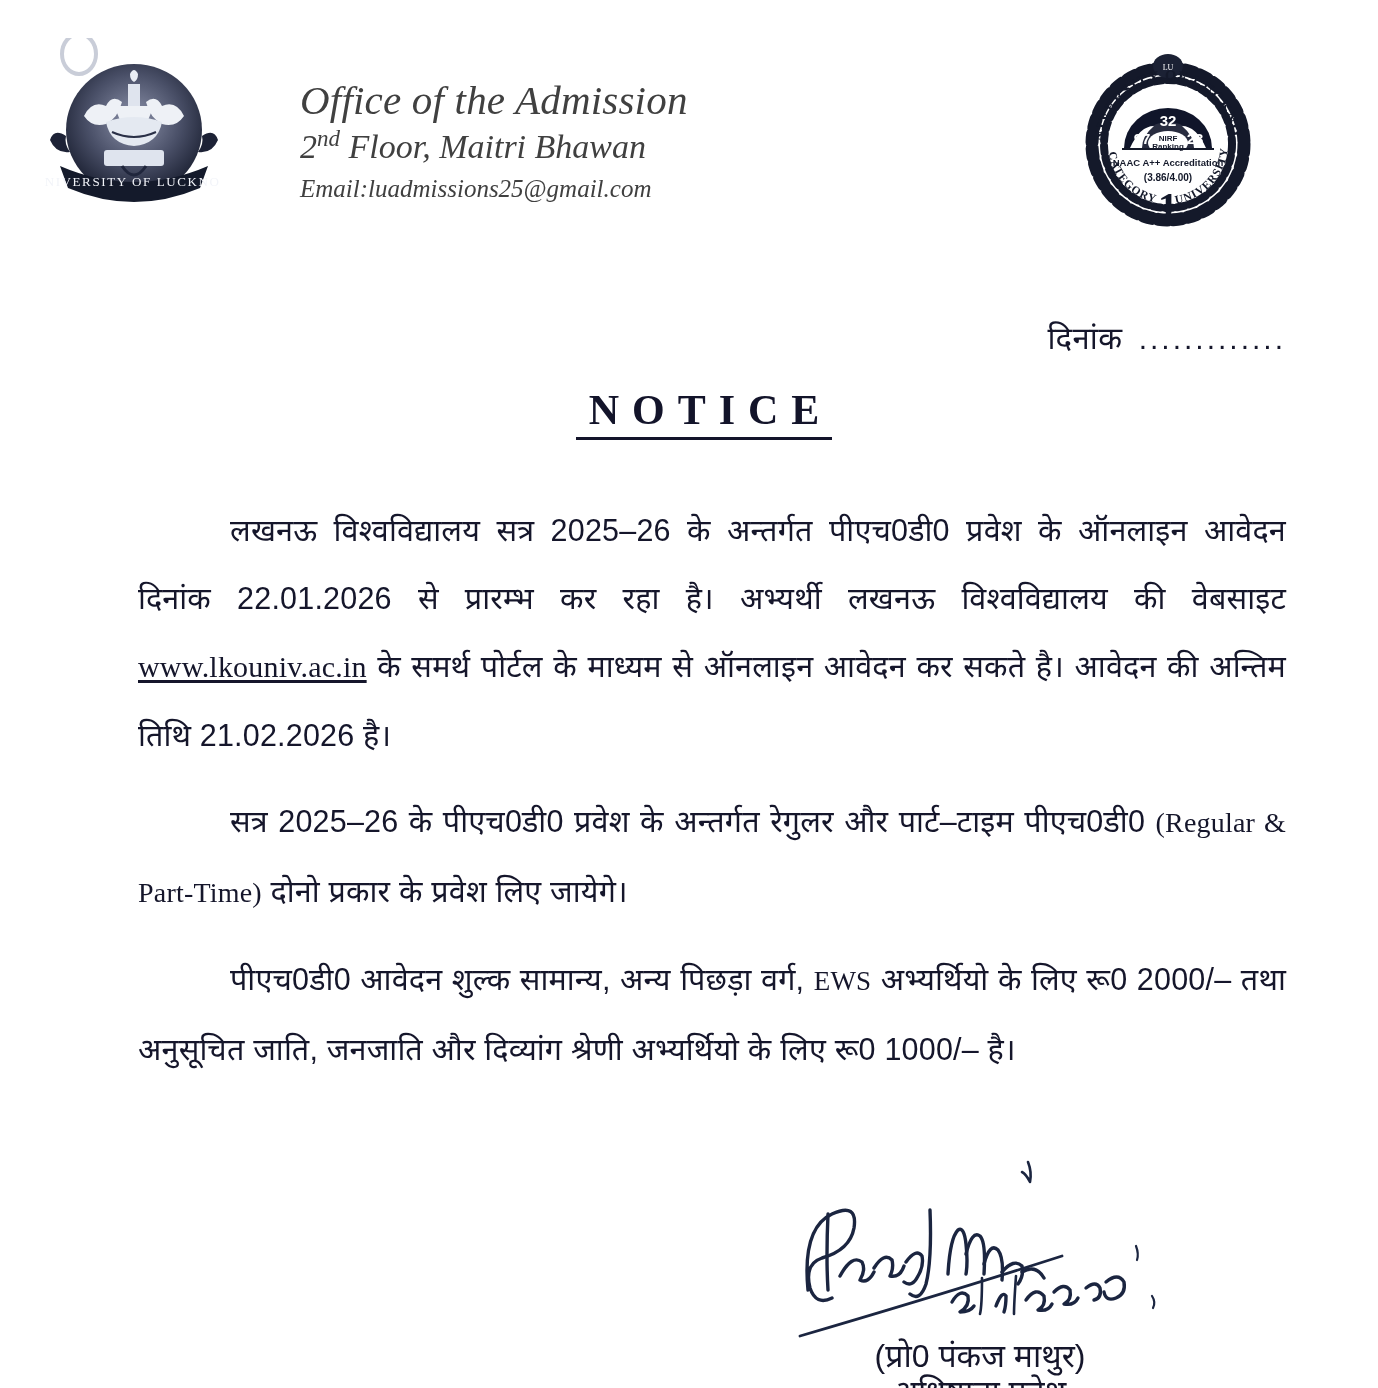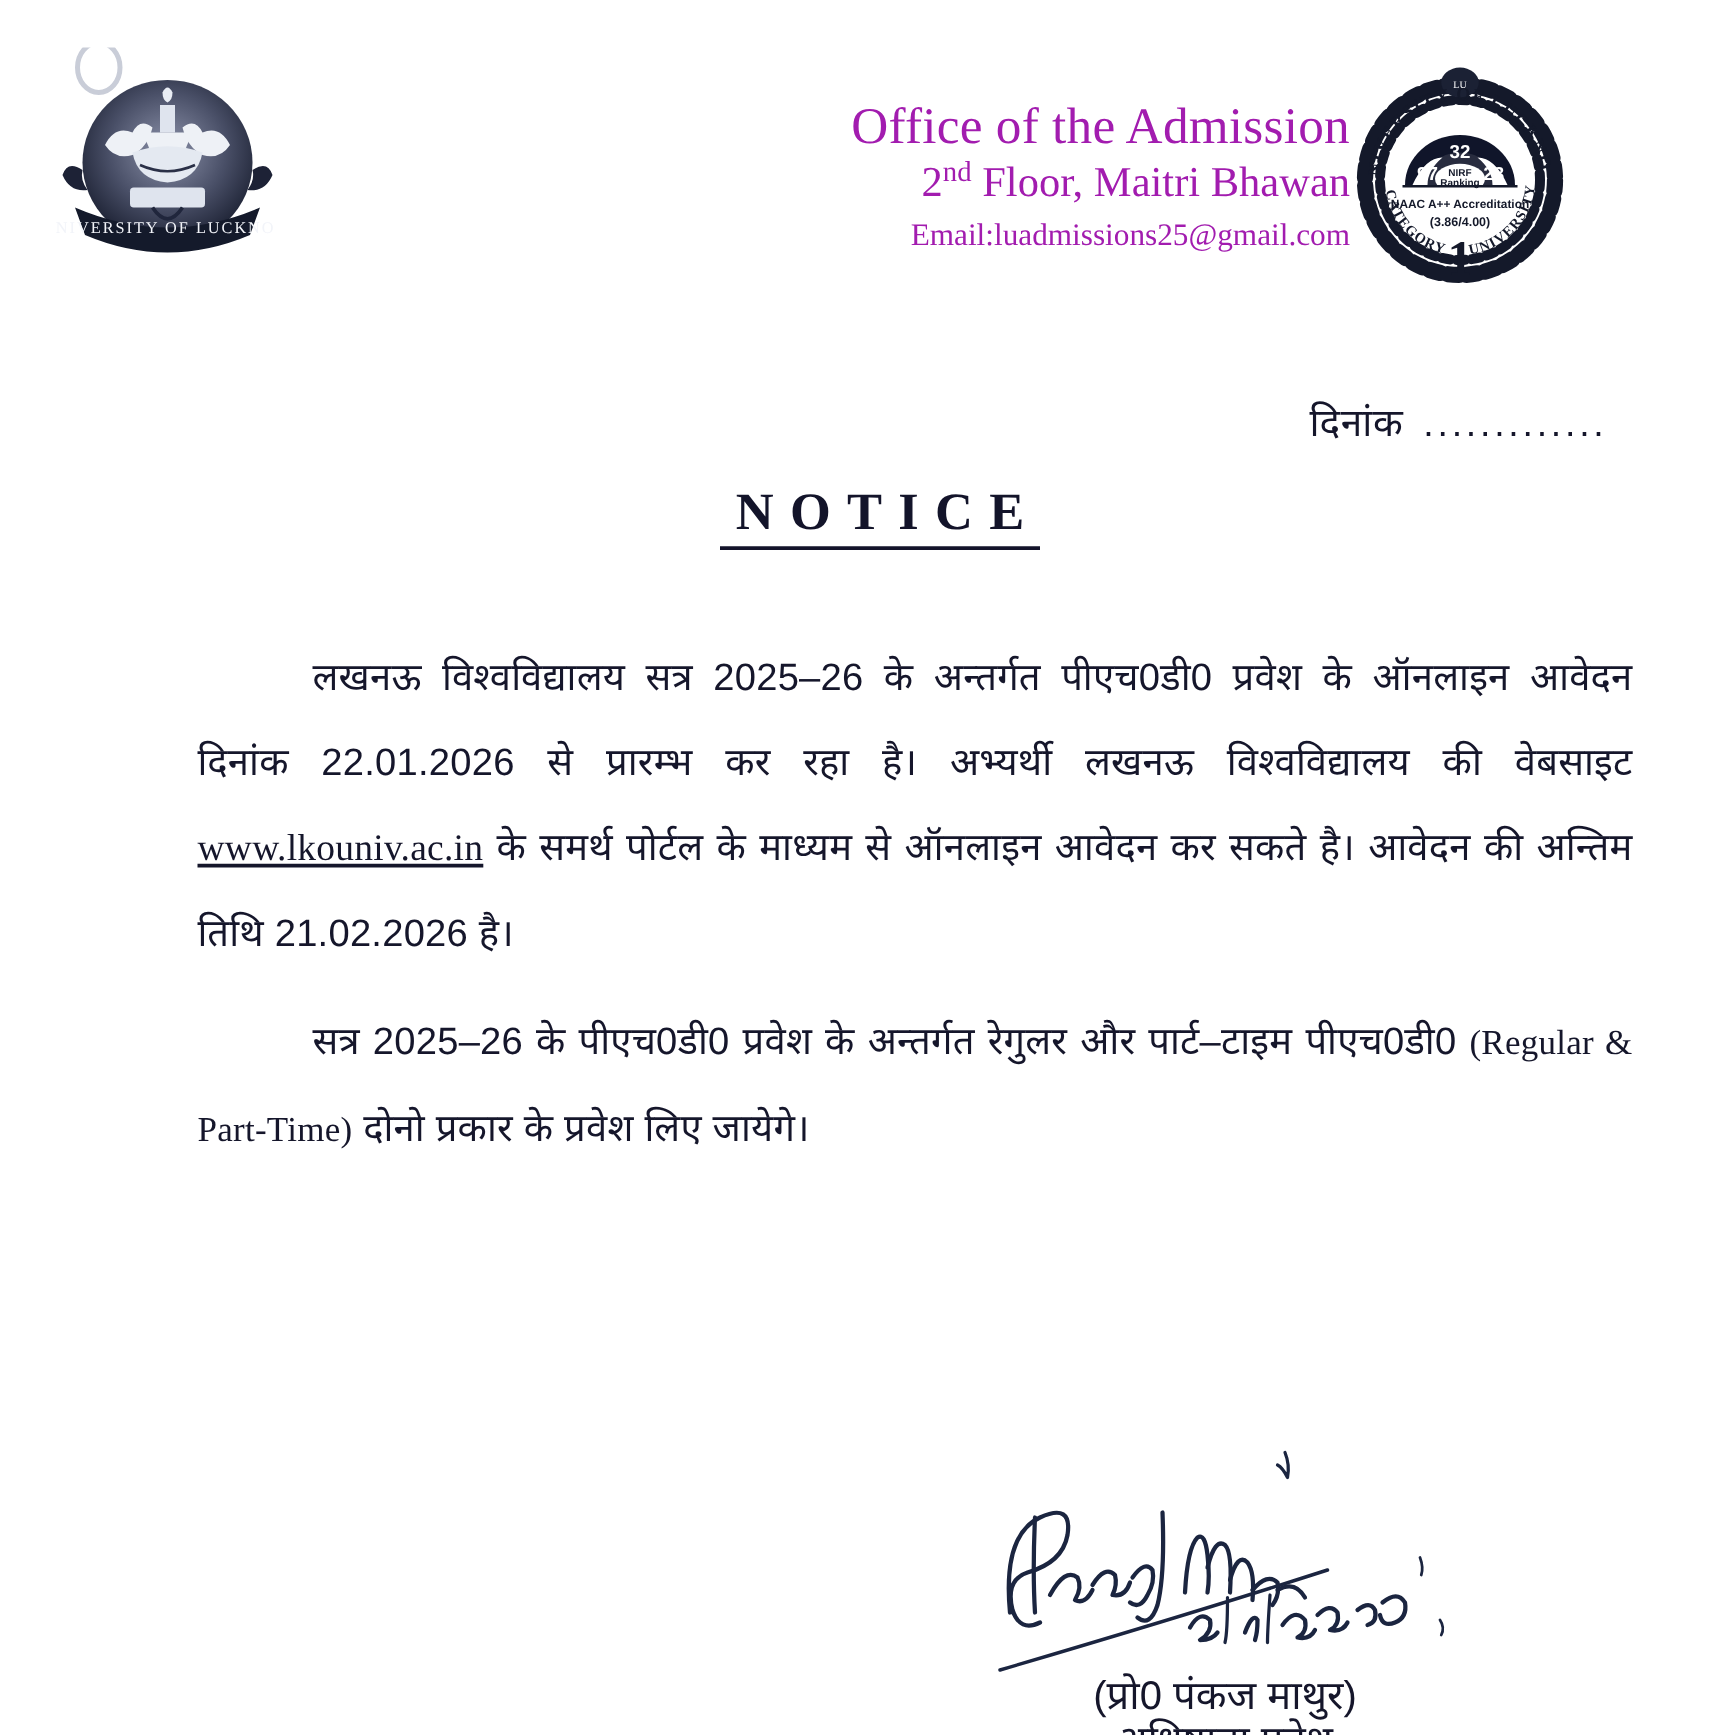--- a/index.html
+++ b/index.html
@@ -30,23 +30,24 @@
   }
   .logo-right {
     position: absolute;
     left: 1078px; top: 52px;
     width: 180px; height: 176px;
   }
   .header-text {
     position: absolute;
     left: 300px; top: 78px;
     width: 780px;
-    text-align: right;
-    font-family: "Liberation Serif", serif;
-    color: #a21caf;
+    text-align: left;
+    font-family: "Liberation Serif", serif;
+    color: #404040;
+    font-style: italic;
   }
   .office-line {
     font-size: 41px;
     line-height: 1.08;
     letter-spacing: 0.2px;
   }
   .floor-line {
     font-size: 34px;
     line-height: 1.25;
     margin-top: 4px;
@@ -92,23 +93,22 @@
     letter-spacing: 13px;
     text-indent: 13px;
     color: #13142a;
     border-bottom: 3px solid #13142a;
     padding-bottom: 3px;
   }
 
   
   .body-block {
     position: absolute;
-    left: 138px; top: 508px;
+    left: 138px; top: 496px;
     width: 1148px;
-    margin-left: 20px;
   }
   .para {
     margin: 0 0 18px 0;
     font-size: 30.5px;
     line-height: 68px;
     color: #15162b;
     text-align: justify;
     text-justify: inter-word;
     text-indent: 92px;
     letter-spacing: 0.2px;
@@ -241,20 +241,21 @@
 <div class="notice-wrap">
   <span class="notice-title">NOTICE</span>
 </div>
 
 <div class="body-block">
 
   <p class="para"><span>लखनऊ विश्वविद्यालय सत्र 2025–26 के अन्तर्गत पीएच0डी0 प्रवेश के ऑनलाइन आवेदन दिनांक 22.01.2026 से प्रारम्भ कर रहा है। अभ्यर्थी लखनऊ विश्वविद्यालय की वेबसाइट </span><span class="url">www.lkouniv.ac.in</span><span> के समर्थ पोर्टल के माध्यम से ऑनलाइन आवेदन कर सकते है। आवेदन की अन्तिम तिथि 21.02.2026 है।</span></p>
 
   <p class="para"><span>सत्र 2025–26 के पीएच0डी0 प्रवेश के अन्तर्गत रेगुलर और पार्ट–टाइम पीएच0डी0 </span><span class="latin">(Regular &amp; Part-Time)</span><span> दोनो प्रकार के प्रवेश लिए जायेगे।</span></p>
 
+  <p class="para"><span>पीएच0डी0 आवेदन शुल्क सामान्य, अन्य पिछड़ा वर्ग, </span><span class="smallcaps">EWS</span><span> अभ्यर्थियो के लिए रू0 2000/– तथा अनुसूचित जाति, जनजाति और दिव्यांग श्रेणी अभ्यर्थियो के लिए रू0 1000/– है।</span></p>
 
 </div>
 
 <div class="sign-block">
   <svg class="sign-svg" width="420" height="190" viewBox="0 0 420 190">
     <g fill="none" stroke="#1b2540" stroke-width="3.4" stroke-linecap="round" stroke-linejoin="round">
 
       <path d="M258 12 q4 10 2 20 q-4 -8 -8 -10" stroke-width="2.6"></path>
 
       <path d="M38 140 q-6 -62 24 -76 q26 -12 22 14 q-4 22 -32 30 q-18 6 -12 30 q6 18 22 10"></path>

